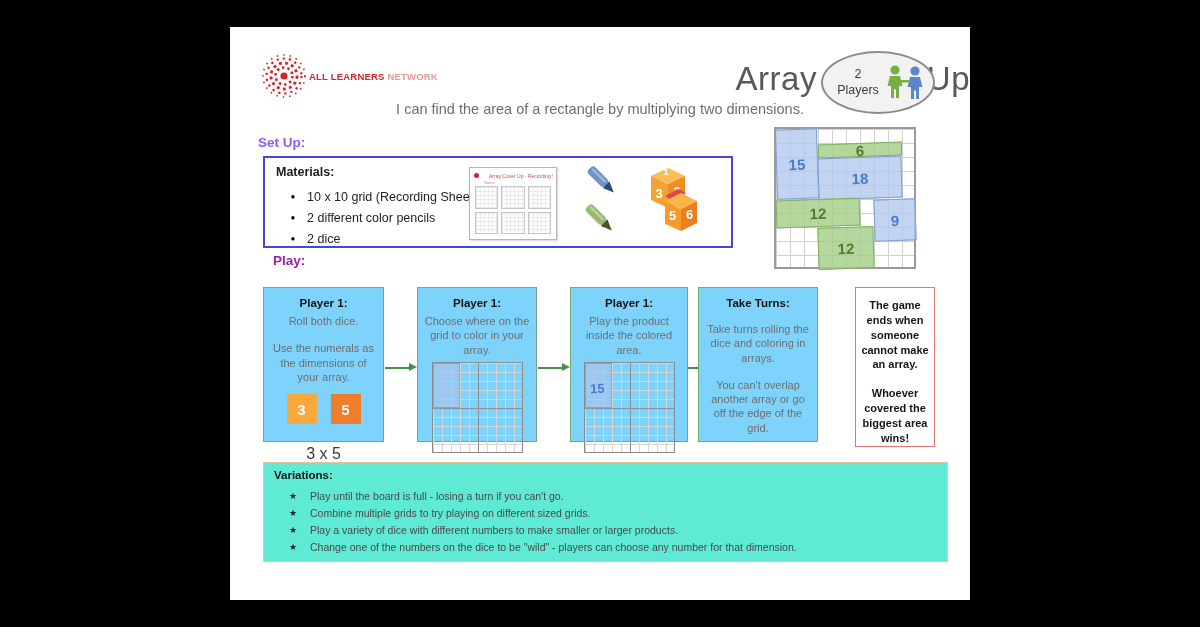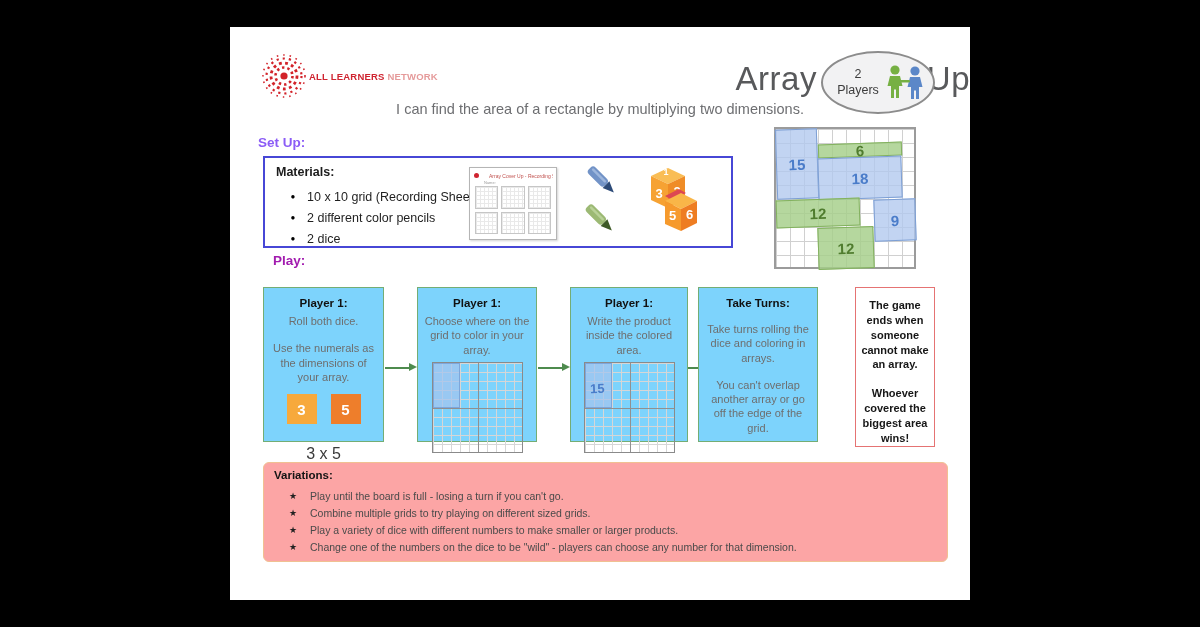--- a/index.html
+++ b/index.html
@@ -96,21 +96,21 @@
 
   .arrow { position:absolute; top:336px; width:32px; height:9px; }
   .arrow .shaft { position:absolute; left:0; top:3.5px; height:2px; width:24px; background:#4e8b4e; }
   .arrow .head { position:absolute; right:0; top:0; width:0; height:0;
                  border-top:4.5px solid transparent; border-bottom:4.5px solid transparent;
                  border-left:8px solid #4e8b4e; }
   .arrow1 { left:155px; } .arrow2 { left:308px; } .arrow3 { left:458px; }
 
   
   .variations { position:absolute; left:33px; top:435px; width:685px; height:100px;
-                border:1.5px solid #f0c192; border-radius:6px; background:#fca5a5; }
+                border:1.5px solid #f0c192; border-radius:0; background:#5eead4; }
   .var-label { position:absolute; left:10px; top:6px; font-weight:bold; font-size:11.5px; color:#141414; }
   .var-list { position:absolute; left:12px; top:25px; right:8px; }
   .var-item { display:flex; align-items:flex-start; line-height:17px; font-size:10.5px; color:#4a4a4a; }
   .var-item .star { width:34px; text-align:center; font-size:9px; color:#222; flex:0 0 auto; }
 </style>
 </head>
 <body>
 
 <div class="page">
 
@@ -254,21 +254,21 @@
       </div>
   </div>
 
   <div class="arrow arrow2">
       <div class="shaft"></div>
       <div class="head"></div>
     </div>
 
   <div class="step step3">
     <div class="step-h">Player 1:</div>
-    <div class="step-p">Write the product inside the colored area.</div>
+    <div class="step-p">Play the product inside the colored area.</div>
     <div class="minigrid">
         <div class="mg-shade" style="width: 27px; height: 45px;"></div>
         <div class="mg-label" style="left: 5px; top: 18px;">15</div>
       </div>
   </div>
 
   <div class="arrow arrow3">
       <div class="shaft"></div>
       <div class="head"></div>
     </div>

